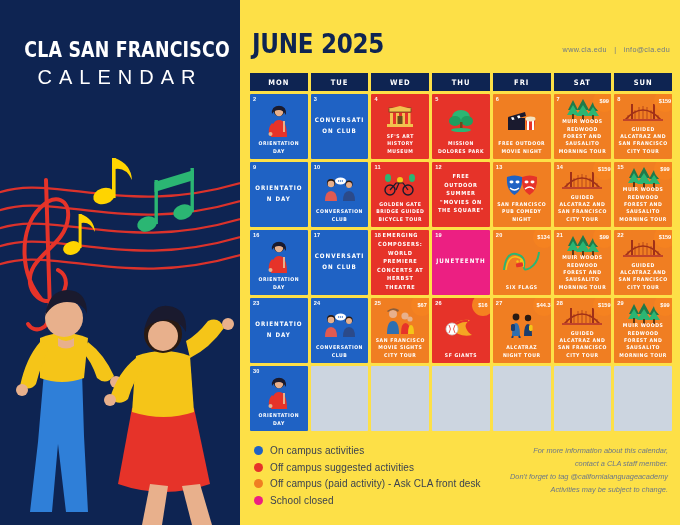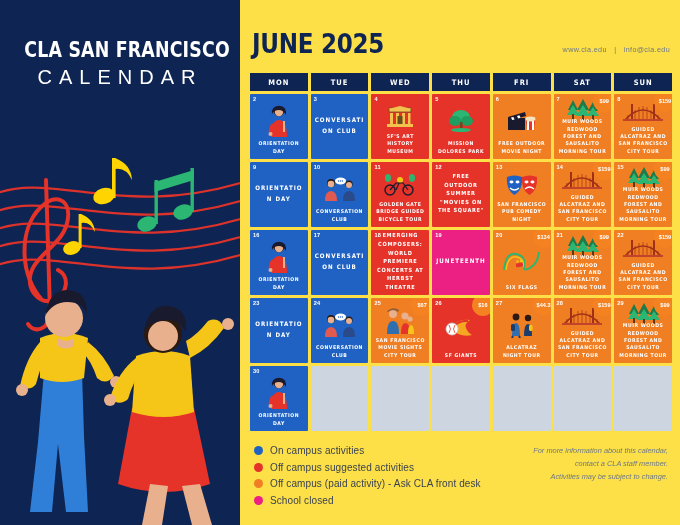--- a/index.html
+++ b/index.html
@@ -737,18 +737,19 @@
             <span class="legend-text">Off campus (paid activity) - Ask CLA front desk</span>
           </div>
           <div class="legend-item">
             <span class="dot" style="background: rgb(236, 31, 130);"></span>
             <span class="legend-text">School closed</span>
           </div>
         </div>
       <div class="notes" id="notes">
           <div>For more information about this calendar,</div>
           <div>contact a CLA staff member.</div>
+          <div>Don't forget to tag @californialanguageacademy</div>
           <div>Activities may be subject to change.</div>
         </div>
     </div>
 
   </div>
 </div>
 
 </body></html>

